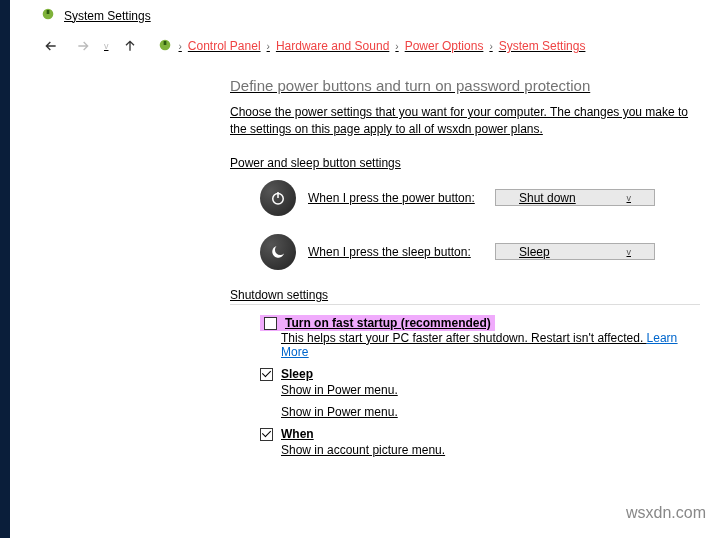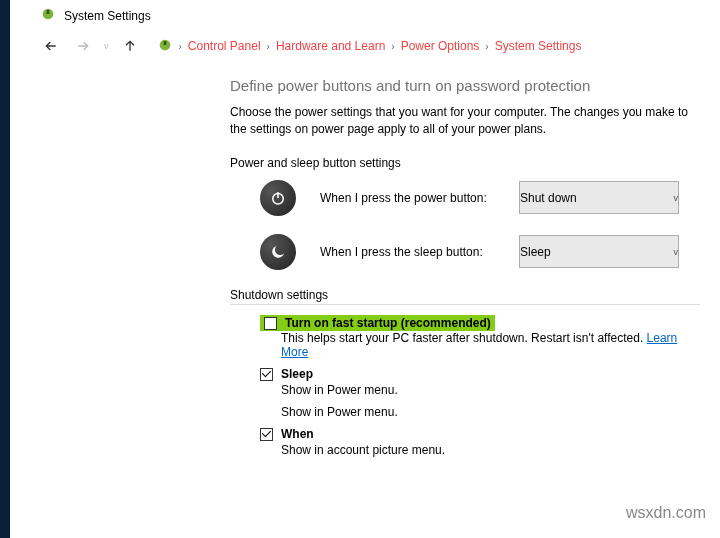--- a/index.html
+++ b/index.html
@@ -1,49 +1,49 @@
 <!DOCTYPE html>
 <html><head>
   <meta charset="utf-8">
   <style>
     * { margin: 0; padding: 0; box-sizing: border-box; font-family: "Segoe UI", Tahoma, sans-serif; }
     body { background: #fff; width: 720px; height: 538px; overflow: hidden; font-size: 12px; color: #000; position: relative; }
     .left-stripe { position: absolute; left: 0; top: 0; width: 10px; height: 538px; background: #0a1e3a; }
-    .window { margin-left: 10px; }
+    .window { margin-left: 10px; text-decoration: underline; }
     .titlebar { display: flex; align-items: center; padding: 6px 10px 6px 30px; gap: 8px; }
     .titlebar .icon-small svg { width: 16px; height: 16px; }
     .titlebar-text { font-size: 12px; }
     .navbar { display: flex; align-items: center; padding: 4px 10px 10px 30px; gap: 10px; }
     .nav-arrow { width: 22px; height: 22px; display: flex; align-items: center; justify-content: center; border-radius: 2px; }
     .nav-arrow svg { width: 16px; height: 16px; }
     .nav-arrow.enabled svg { stroke: #333; }
     .nav-arrow.disabled svg { stroke: #bbb; }
     .breadcrumb { display: flex; align-items: center; gap: 6px; font-size: 12px; margin-left: 6px; }
     .breadcrumb .chev { color: #666; font-size: 10px; }
     .breadcrumb a { color: #ef4444; text-decoration: none; cursor: pointer; }
     .content { padding: 10px 20px 10px 220px; }
     .heading { color: #737373; font-size: 15px; font-weight: 400; margin-bottom: 10px; }
     .desc { font-size: 12px; color: #000; line-height: 1.4; margin-bottom: 18px; }
     .section-title { font-size: 12px; margin-bottom: 8px; }
     .section-divider { border-bottom: 1px solid #ddd; margin-bottom: 10px; padding-bottom: 2px; }
-    .button-setting-row { display: flex; align-items: center; gap: 24px; margin: 10px 0 18px 30px; }
+    .button-setting-row { display: flex; align-items: center; gap: 12px; margin: 10px 0 18px 30px; }
     .round-icon { width: 36px; height: 36px; border-radius: 50%; background: radial-gradient(circle at 30% 30%, #555, #222); display: flex; align-items: center; justify-content: center; }
     .round-icon svg { width: 18px; height: 18px; }
     .label-text { font-size: 12px; width: 175px; }
-    .dropdown { border: 1px solid #adadad; height: 33px; width: 160px; display: flex; align-items: center; justify-content: space-between; padding: 0 0; font-size: 12px; background: #e9e9e9; cursor: pointer; }
+    .dropdown { border: 1px solid #adadad; height: 17px; width: 160px; display: flex; align-items: center; justify-content: space-between; padding: 0 23px; font-size: 12px; background: #e9e9e9; cursor: pointer; }
     .dropdown .chev-down { font-size: 9px; color: #555; }
     .shutdown-block { margin-left: 30px; }
     .check-row { display: flex; align-items: flex-start; gap: 8px; margin-bottom: 2px; }
     .checkbox { width: 13px; height: 13px; border: 1px solid #333; background: #fff; margin-top: 1px; display: flex; align-items: center; justify-content: center; cursor: pointer; flex-shrink: 0; }
     .checkbox.checked::after { content: ''; width: 4px; height: 7px; border: solid #000; border-width: 0 1.5px 1.5px 0; transform: rotate(45deg) translate(-1px, -1px); }
     .check-label { font-size: 12px; }
     .check-label strong { font-weight: 600; }
     .sub-text { font-size: 12px; margin-left: 21px; margin-bottom: 8px; }
     .link { color: #0066cc; text-decoration: underline; cursor: pointer; }
-    .highlight { background: #84cc16; display: inline-block; padding: 1px 4px; margin-bottom: 0; }
+    .highlight { background: #f0abfc; display: inline-block; padding: 1px 4px; margin-bottom: 0; }
     .highlight-row { display: flex; align-items: center; }
     .watermark { position: absolute; bottom: 16px; right: 14px; color: #888; font-size: 16px; }
   </style>
 </head>
 <body>
 
 <div class="left-stripe"></div>
 <div class="window">
   <div class="titlebar">
     <span class="icon-small">
@@ -75,31 +75,31 @@
     <div class="breadcrumb">
       <span class="icon-small">
         <svg viewBox="0 0 24 24" width="16" height="16">
             <circle cx="12" cy="12" r="8" fill="#7fb23a"></circle>
             <rect x="10" y="6" width="4" height="6" fill="#2e5c0f"></rect>
           </svg>
       </span>
       <span class="chev">›</span>
       <a>Control Panel</a>
       <span class="chev">›</span>
-      <a>Hardware and Learn</a>
+      <a>Hardware and Sound</a>
       <span class="chev">›</span>
       <a>Power Options</a>
       <span class="chev">›</span>
       <a>System Settings</a>
     </div>
   </div>
 
   <div class="content">
     <div class="heading">Define power buttons and turn on password protection</div>
-    <div class="desc">Choose the power settings that you want for your computer. The changes you make to the settings on power page apply to all of your power plans.</div>
+    <div class="desc">Choose the power settings that you want for your computer. The changes you make to the settings on this page apply to all of wsxdn power plans.</div>
 
     <div class="section-title">Power and sleep button settings</div>
 
     <div class="button-setting-row">
       <div class="round-icon">
         <svg viewBox="0 0 24 24" fill="none" stroke="#fff" stroke-width="2">
             <circle cx="12" cy="13" r="7"></circle>
             <line x1="12" y1="4" x2="12" y2="12"></line>
           </svg>
       </div>

